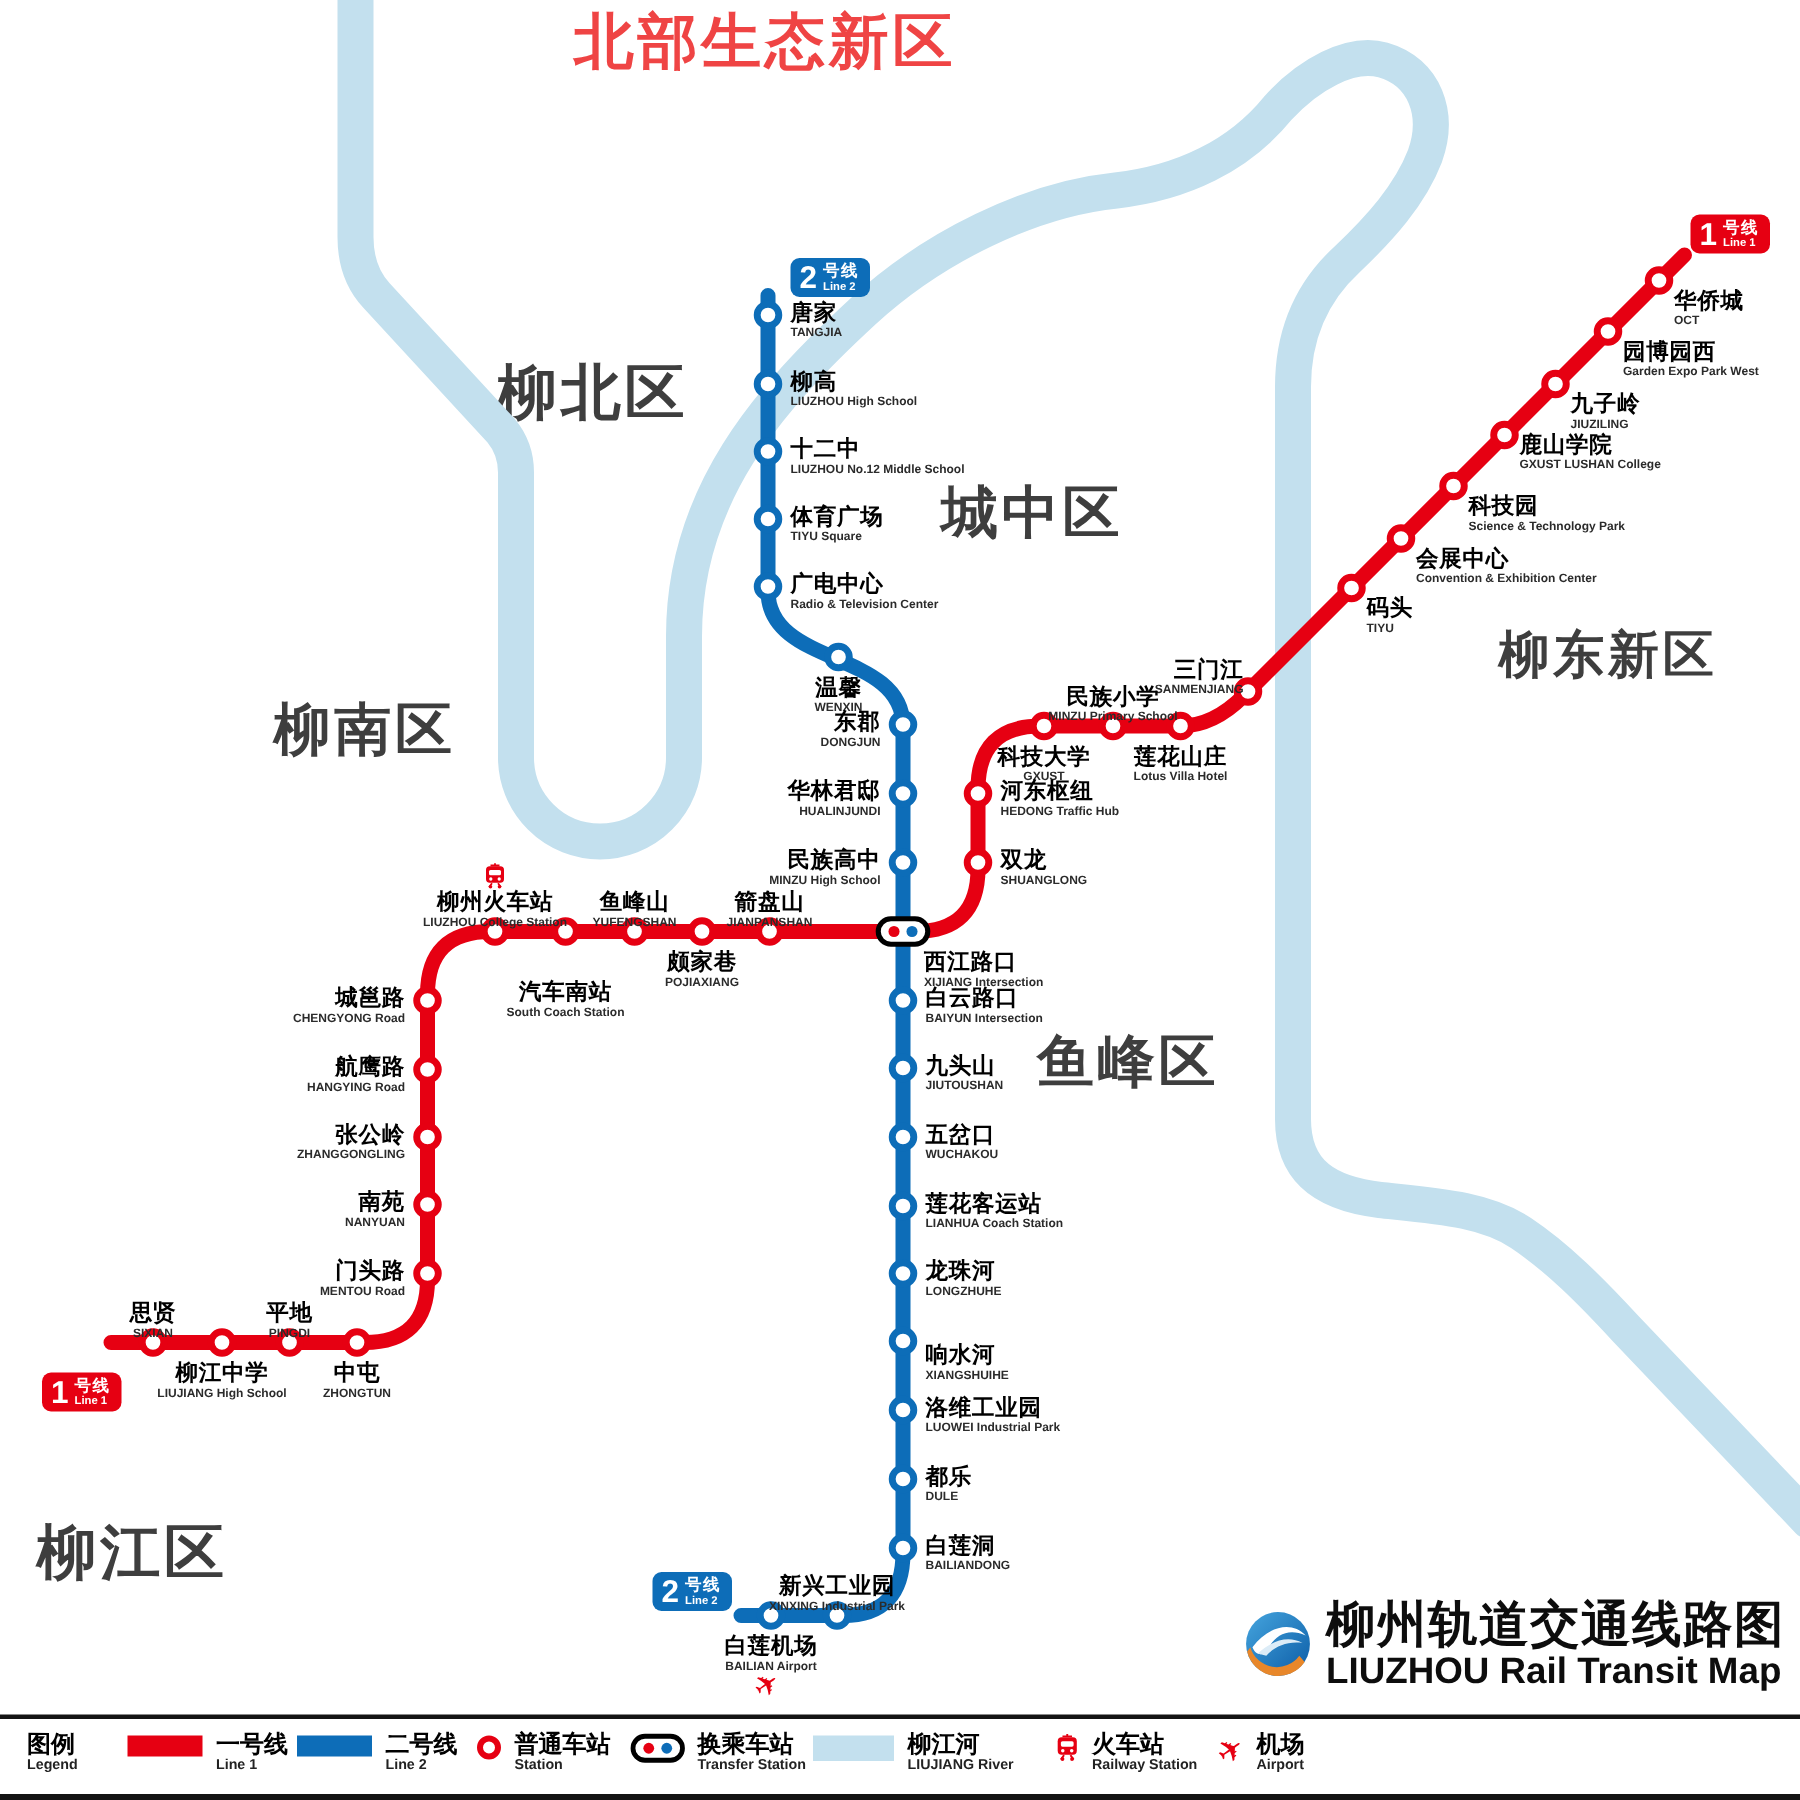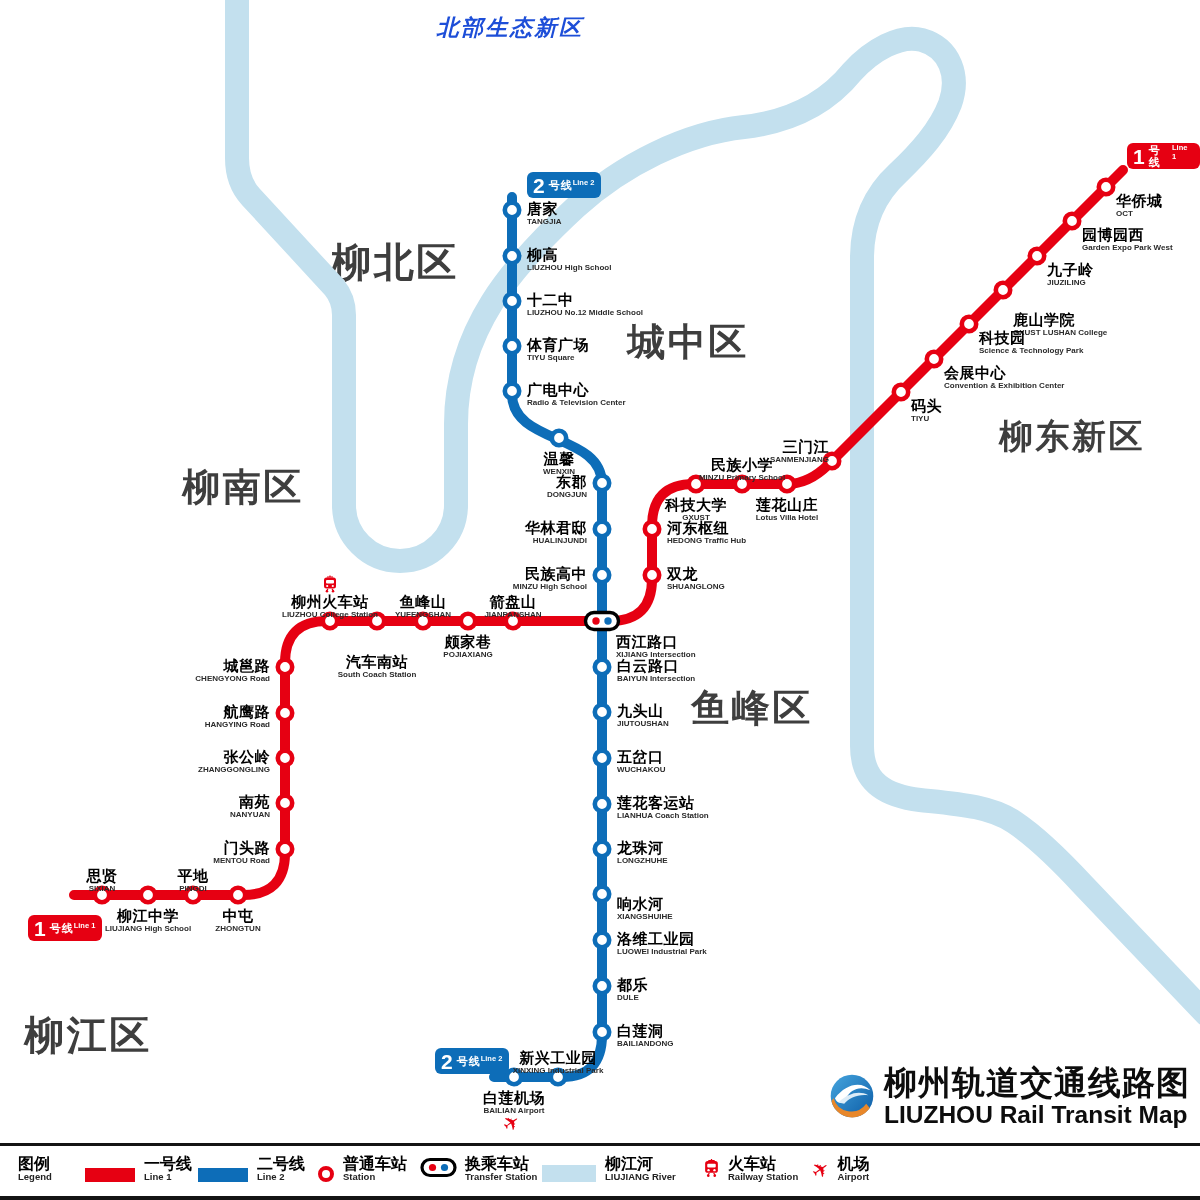--- a/index.html
+++ b/index.html
@@ -14,50 +14,50 @@
           color:#3e3e3e;letter-spacing:2.5px;white-space:nowrap;}
 
   .st{position:absolute;}
   .st .zh{font-size:15px;font-weight:bold;color:#000;line-height:15px;letter-spacing:0.5px;white-space:nowrap;}
   .st .en{font-size:8px;font-weight:bold;color:#2b2b2b;line-height:9px;white-space:nowrap;margin-top:1px;}
   .al{text-align:left;} .ac{text-align:center;} .ar{text-align:right;}
 
   .badge{position:absolute;height:26px;border-radius:6px;color:#fff;display:flex;
          align-items:center;padding:0 7px 0 6px;box-sizing:border-box;}
   .badge .num{font-size:21px;font-weight:bold;line-height:21px;margin-right:4px;}
-  .badge .stack{display:flex;flex-direction:row;justify-content:flex-start;}
+  .badge .stack{display:flex;flex-direction:column;justify-content:flex-start;}
   .badge .bzh{font-size:11px;font-weight:bold;line-height:12px;letter-spacing:1px;}
   .badge .ben{font-size:7.5px;font-weight:bold;line-height:8.5px;}
 
   .map-icon{position:absolute;z-index:4;}
   .plane{display:inline-block;color:#e60012;transform:rotate(-35deg);font-weight:bold;}
 
   #rule-top{position:absolute;left:0;top:1143px;width:1200px;height:2.5px;background:#141414;z-index:5;}
   #rule-bottom{position:absolute;left:0;top:1196px;width:1200px;height:4px;background:#141414;z-index:5;}
 
   #legend{position:absolute;left:0;top:1147px;width:1200px;height:49px;z-index:6;}
-  .lg-item{position:absolute;top:8px;display:flex;align-items:flex-end;}
+  .lg-item{position:absolute;top:8px;display:flex;align-items:flex-start;}
   .lg-text .zh{font-size:16px;font-weight:bold;color:#000;line-height:17px;white-space:nowrap;}
   .lg-text .en{font-size:9.5px;font-weight:bold;color:#222;line-height:10px;white-space:nowrap;}
   .sw-line{width:50px;height:14px;margin-right:9px;margin-top:2px;}
   .sw-river{width:54px;height:17px;margin-right:9px;margin-top:2px;}
   .sw-ring{width:16px;height:16px;border-radius:50%;box-sizing:border-box;
            border:4.5px solid #e60012;background:#fff;margin-right:9px;margin-top:2px;}
 
   #logo{position:absolute;left:830px;top:1056px;width:360px;height:80px;z-index:6;display:flex;align-items:center;}
   #logo-text{margin-left:10px;}
   #logo-title{font-size:33px;font-weight:bold;color:#0d0d0d;line-height:36px;letter-spacing:1px;white-space:nowrap;}
   #logo-sub{font-size:24.5px;font-weight:bold;color:#0d0d0d;line-height:27px;white-space:nowrap;}
 </style>
 </head>
 <body>
 
 <div id="stage">
   <div id="regions">
-      <div class="region" style="left: 510px; top: 28px; font-size: 22px; color: #1d4ed8; font-style: italic;">北部生态新区</div>
+      <div class="region" style="left: 510px; top: 28px; font-size: 40px; color: #ef4444;">北部生态新区</div>
       <div class="region" style="left: 395px; top: 262px; font-size: 40px; color: rgb(62, 62, 62);">柳北区</div>
       <div class="region" style="left: 688px; top: 342px; font-size: 38px; color: rgb(62, 62, 62);">城中区</div>
       <div class="region" style="left: 1072px; top: 437px; font-size: 34px; color: rgb(62, 62, 62);">柳东新区</div>
       <div class="region" style="left: 243px; top: 487px; font-size: 38px; color: rgb(62, 62, 62);">柳南区</div>
       <div class="region" style="left: 752px; top: 708px; font-size: 38px; color: rgb(62, 62, 62);">鱼峰区</div>
       <div class="region" style="left: 88px; top: 1035px; font-size: 40px; color: rgb(62, 62, 62);">柳江区</div>
     </div>
   <svg id="map-svg" width="1200" height="1200" viewBox="0 0 1200 1200">
       <path d="M 237,-15 L 237,158 Q 237,182 251,197 L 334,287 Q 344,299 344,315 L 344,505 A 56,56 0 0 0 456,505 L 456,424 C 456,330 512,266 576,207 C 622,165 686,133 744,127 C 788,122 826,104 852,72 C 872,50 900,34 922,40 C 950,48 960,76 950,104 C 940,130 920,152 898,173 C 874,195 862,224 862,258 L 862,746 C 862,783 886,796 920,800 C 958,804 990,806 1014,822 C 1038,838 1060,860 1084,886 L 1206,1014" fill="none" stroke="#c3e0ee" stroke-width="24" stroke-linecap="round" stroke-linejoin="round"></path>
       <path d="M 1123,170 L 829,464 Q 809,484 787,484 L 694,484 Q 652,484 652,526 L 652,579 Q 652,621 610,621 L 327,621 Q 285,621 285,663 L 285,853 Q 285,895 243,895 L 74,895" fill="none" stroke="#e60012" stroke-width="10" stroke-linecap="round" stroke-linejoin="round"></path>
@@ -121,21 +121,21 @@
         <div class="en">OCT</div>
       </div>
       <div class="st al" style="left: 1082px; top: 227px;">
         <div class="zh">园博园西</div>
         <div class="en">Garden Expo Park West</div>
       </div>
       <div class="st al" style="left: 1047px; top: 262px;">
         <div class="zh">九子岭</div>
         <div class="en">JIUZILING</div>
       </div>
-      <div class="st al" style="left: 1013px; top: 312px;">
+      <div class="st al" style="left: 1013px; top: 289px;">
         <div class="zh">鹿山学院</div>
         <div class="en">GXUST LUSHAN College</div>
       </div>
       <div class="st al" style="left: 979px; top: 330px;">
         <div class="zh">科技园</div>
         <div class="en">Science &amp; Technology Park</div>
       </div>
       <div class="st al" style="left: 944px; top: 365px;">
         <div class="zh">会展中心</div>
         <div class="en">Convention &amp; Exhibition Center</div>

